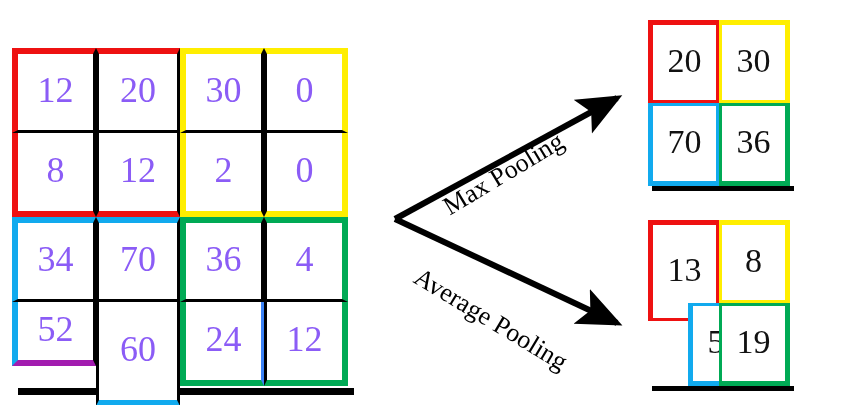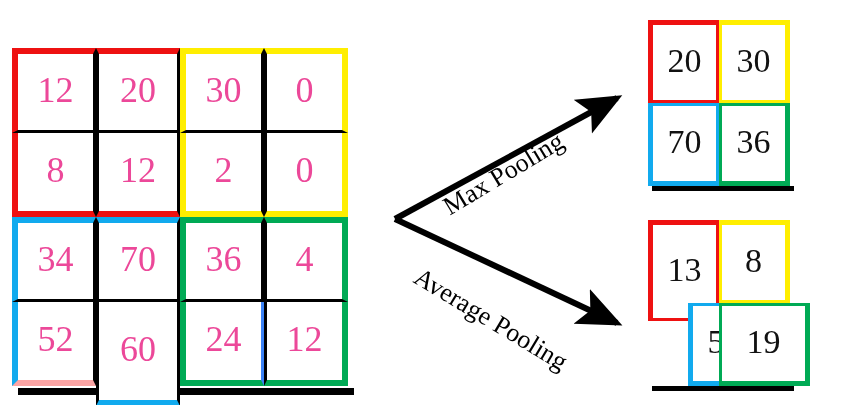--- a/index.html
+++ b/index.html
@@ -32,21 +32,21 @@
     background: #000000;
   }
   .in-cell {
     position: absolute;
     box-sizing: border-box;
     background: #ffffff;
     display: flex;
     align-items: center;
     justify-content: center;
     font-size: 36px;
-    color: #ec4899;
+    color: #8b5cf6;
     line-height: 1;
   }
   .in-cell span { transform: translateY(-2px); }
 
   
   .out-matrix {
     position: absolute;
     width: 142px;
     height: 166px;
   }
@@ -161,23 +161,23 @@
               border-top:6px solid #00aa55; border-left:6px solid #00aa55;
               border-right:3px solid #000000; border-bottom:3px solid #000000;">
     <span>36</span>
   </div>
   <div class="in-cell" style="left:252px; top:169px; width:84px; height:85px;
               border-top:6px solid #00aa55; border-left:3px solid #000000;
               border-right:6px solid #00aa55; border-bottom:3px solid #000000;">
     <span>4</span>
   </div>
 
-  <div class="in-cell" style="left:0px; top:254px; width:84px; height:84px;
+  <div class="in-cell" style="left:0px; top:254px; width:84px; height:64px;
               border-left:6px solid #11aaee; border-right:3px solid #000000;
-              border-bottom:6px solid #fca5a5;">
+              border-bottom:6px solid #a21caf;">
     <span>52</span>
   </div>
   <div class="in-cell" style="left:84px; top:254px; width:84px; height:104px;
               border-left:3px solid #000000; border-right:3px solid #000000;
               border-bottom:6px solid #11aaee;">
     <span>60</span>
   </div>
   <div class="in-cell" style="left:168px; top:254px; width:84px; height:84px;
               border-left:6px solid #00aa55; border-right:3px solid #3b82f6;
               border-bottom:6px solid #00aa55;">
@@ -230,17 +230,17 @@
     <span>13</span>
   </div>
   <div class="out-cell" style="left:71px; top:0px; width:71px; height:83px;
               border:5px solid #ffee00; border-left-width:3px; border-bottom-width:3px;">
     <span>8</span>
   </div>
   <div class="out-cell" style="left:0px; top:83px; width:71px; height:83px;
               border:5px solid #11aaee; border-right-width:3px; border-top-width:3px;margin-left:40px;">
     <span>54</span>
   </div>
-  <div class="out-cell" style="left:71px; top:83px; width:91px; height:83px;
+  <div class="out-cell" style="left:71px; top:83px; width:71px; height:83px;
               border:5px solid #00aa55; border-left-width:3px; border-top-width:3px;">
     <span>19</span>
   </div>
 </div>
 
 </body></html>

